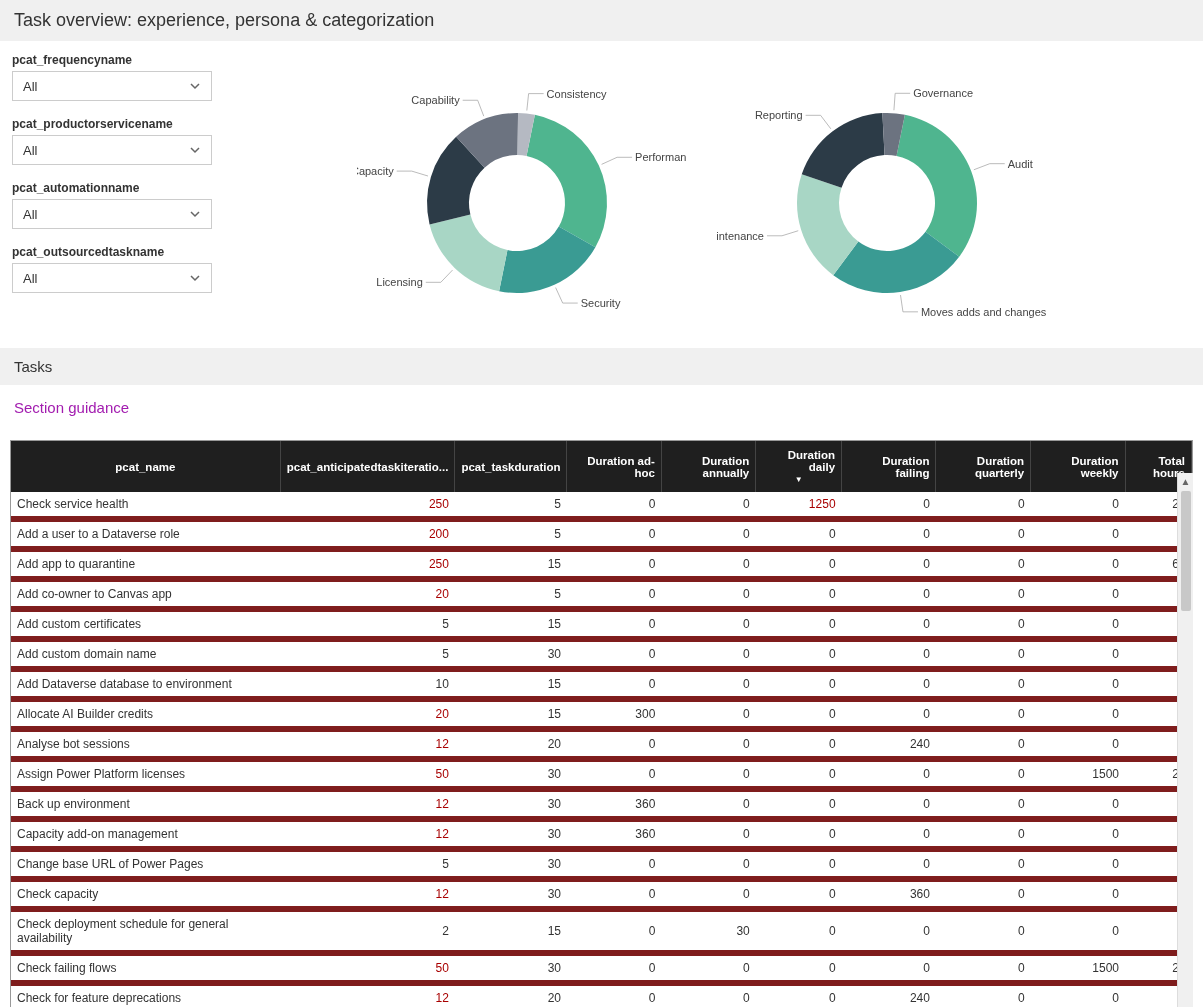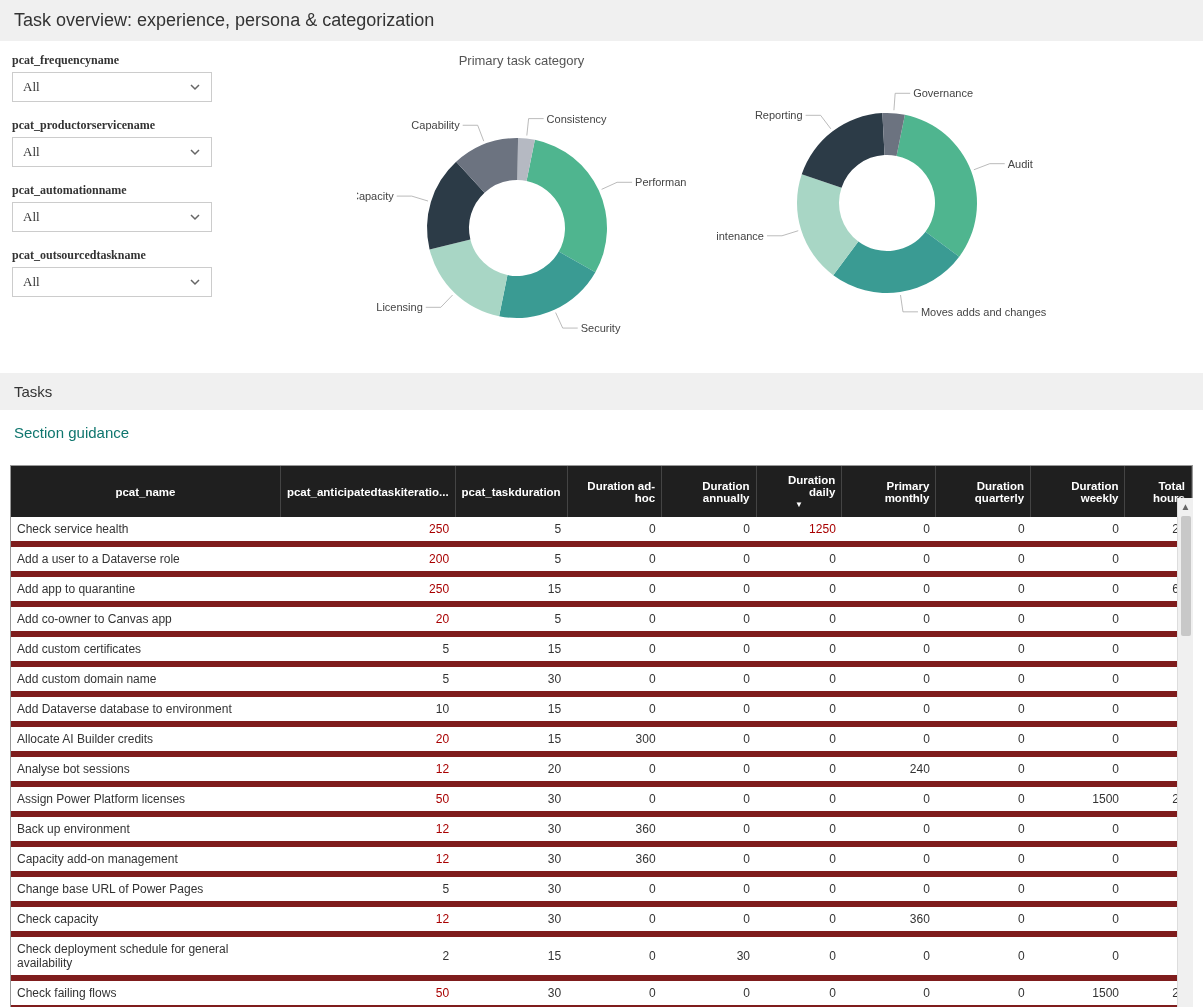--- a/index.html
+++ b/index.html
@@ -1,27 +1,27 @@
 <!DOCTYPE html>
 <html><head>
 <meta charset="utf-8">
 <style>
   * { box-sizing: border-box; margin: 0; padding: 0; }
   body { font-family: 'Segoe UI', Arial, sans-serif; font-size: 13px; color: #333; background: #fff; width: 1203px; }
   .header-bar { background: #f0f0f0; padding: 10px 14px; font-size: 18px; font-weight: 400; color: #333; }
   .top-section { display: flex; padding: 12px; gap: 20px; }
-  .filters { width: 200px; display: flex; flex-direction: column; gap: 16px; font-family: Liberation Serif, serif; }
+  .filters { width: 200px; display: flex; flex-direction: column; gap: 16px; }
   .filter-label { font-size: 12px; font-weight: 600; color: #333; margin-bottom: 4px; }
   .dropdown { border: 1px solid #ccc; background: #fff; padding: 6px 10px; font-size: 13px; display: flex; justify-content: space-between; align-items: center; cursor: pointer; height: 30px; }
   .chart-area { flex: 1; display: flex; gap: 30px; justify-content: center; }
   .chart-block { text-align: center; }
   .chart-title { font-size: 13px; color: #555; margin-bottom: 10px; }
   .tasks-header { background: #f0f0f0; padding: 10px 14px; font-size: 15px; color: #333; }
   .guidance { padding: 14px; }
-  .guidance-title { font-size: 15px; margin-bottom: 10px; color: #0f766e; }
+  .guidance-title { font-size: 15px; margin-bottom: 10px; color: #a21caf; }
   .guidance-text { font-size: 13px; color: #333; line-height: 1.5; max-width: 720px; }
   .table-wrap { border: 1px solid #999; margin: 0 10px 10px 10px; position: relative; }
   table { width: 100%; border-collapse: collapse; font-size: 12px; }
   thead { background: #1f1f1f; color: #fff; }
   thead th { padding: 8px 6px; text-align: center; font-weight: 600; font-size: 11.5px; border-right: 1px solid #444; position: relative;}
   thead th.num { text-align: right; }
   tbody tr { border-bottom: 6px solid #7f1d1d; }
   tbody td { padding: 5px 6px; font-size: 12px; color: #333; }
   tbody td.num { text-align: right; }
   .red { color: #a80000; }
@@ -72,21 +72,20 @@
           <span>All</span>
           <svg width="12" height="12" viewBox="0 0 12 12">
             <path d="M2 4 L6 8 L10 4" stroke="#666" stroke-width="1.5" fill="none"></path>
           </svg>
         </div>
       </div>
     </div>
 
   <div class="chart-area">
     <div class="chart-block">
-      <div class="chart-title">Primary task category</div>
       <svg width="330" height="280" id="donut1">
           <path d="M 177.88023977155552 61.79400799428825 A 90 90 0 0 1 238.3635855204009 194.26226908312333 L 201.79391227754715 173.6065435109991 A 48 48 0 0 0 169.53612787816294 102.9568042636204 Z" fill="#4fb58f"></path>
           <polyline points="244.5988840429451,111.37321112636549 260.0631961798275,104.31240025699144 275.0631961798275,104.31240025699144" stroke="#aaa" fill="none" stroke-width="0.8"></polyline>
           <text x="278.0631961798275" y="108.31240025699144" text-anchor="start" font-size="11" fill="#444">Performance</text>
           <path d="M 238.3635855204009 194.26226908312333 A 90 90 0 0 1 142.1197602284445 238.20599200571175 L 150.46387212183706 197.0431957363796 A 48 48 0 0 0 201.79391227754715 173.6065435109991 Z" fill="#3a9b93"></path>
           <polyline points="198.62678887363452,234.59888404294506 205.68759974300858,250.0631961798275 220.68759974300858,250.0631961798275" stroke="#aaa" fill="none" stroke-width="0.8"></polyline>
           <text x="223.68759974300858" y="254.0631961798275" text-anchor="start" font-size="11" fill="#444">Security</text>
           <path d="M 142.1197602284445 238.20599200571175 A 90 90 0 0 1 72.57579642068401 171.37776013810415 L 113.37375809103148 161.40147207365555 A 48 48 0 0 0 150.46387212183706 197.0431957363796 Z" fill="#a8d6c5"></path>
           <polyline points="95.56141626023508,217.0572063660074 83.78232030780492,229.31497527162165 68.78232030780492,229.31497527162165" stroke="#aaa" fill="none" stroke-width="0.8"></polyline>
           <text x="65.78232030780492" y="233.31497527162165" text-anchor="end" font-size="11" fill="#444">Licensing</text>
@@ -134,21 +133,21 @@
 <div class="table-wrap">
   <table>
     <thead>
       <tr id="header-row">
           <th style="width: 300px;">pcat_name</th>
           <th class="num" style="width: 160px;">pcat_anticipatedtaskiteratio...</th>
           <th class="num" style="width: 110px;">pcat_taskduration</th>
           <th class="num" style="width: 100px;">Duration ad-hoc</th>
           <th class="num" style="width: 100px;">Duration annually</th>
           <th class="num" style="width: 90px;"><span>Duration daily</span><span class="sort-indicator">▼</span></th>
-          <th class="num" style="width: 100px;">Primary monthly</th>
+          <th class="num" style="width: 100px;">Duration failing</th>
           <th class="num" style="width: 100px;">Duration quarterly</th>
           <th class="num" style="width: 100px;">Duration weekly</th>
           <th class="num" style="width: 70px;">Total hours</th>
         </tr>
     </thead>
     <tbody id="table-body">
         <tr>
           <td>Check service health</td>
           <td class="num red">250</td>
           <td class="num">5</td>

